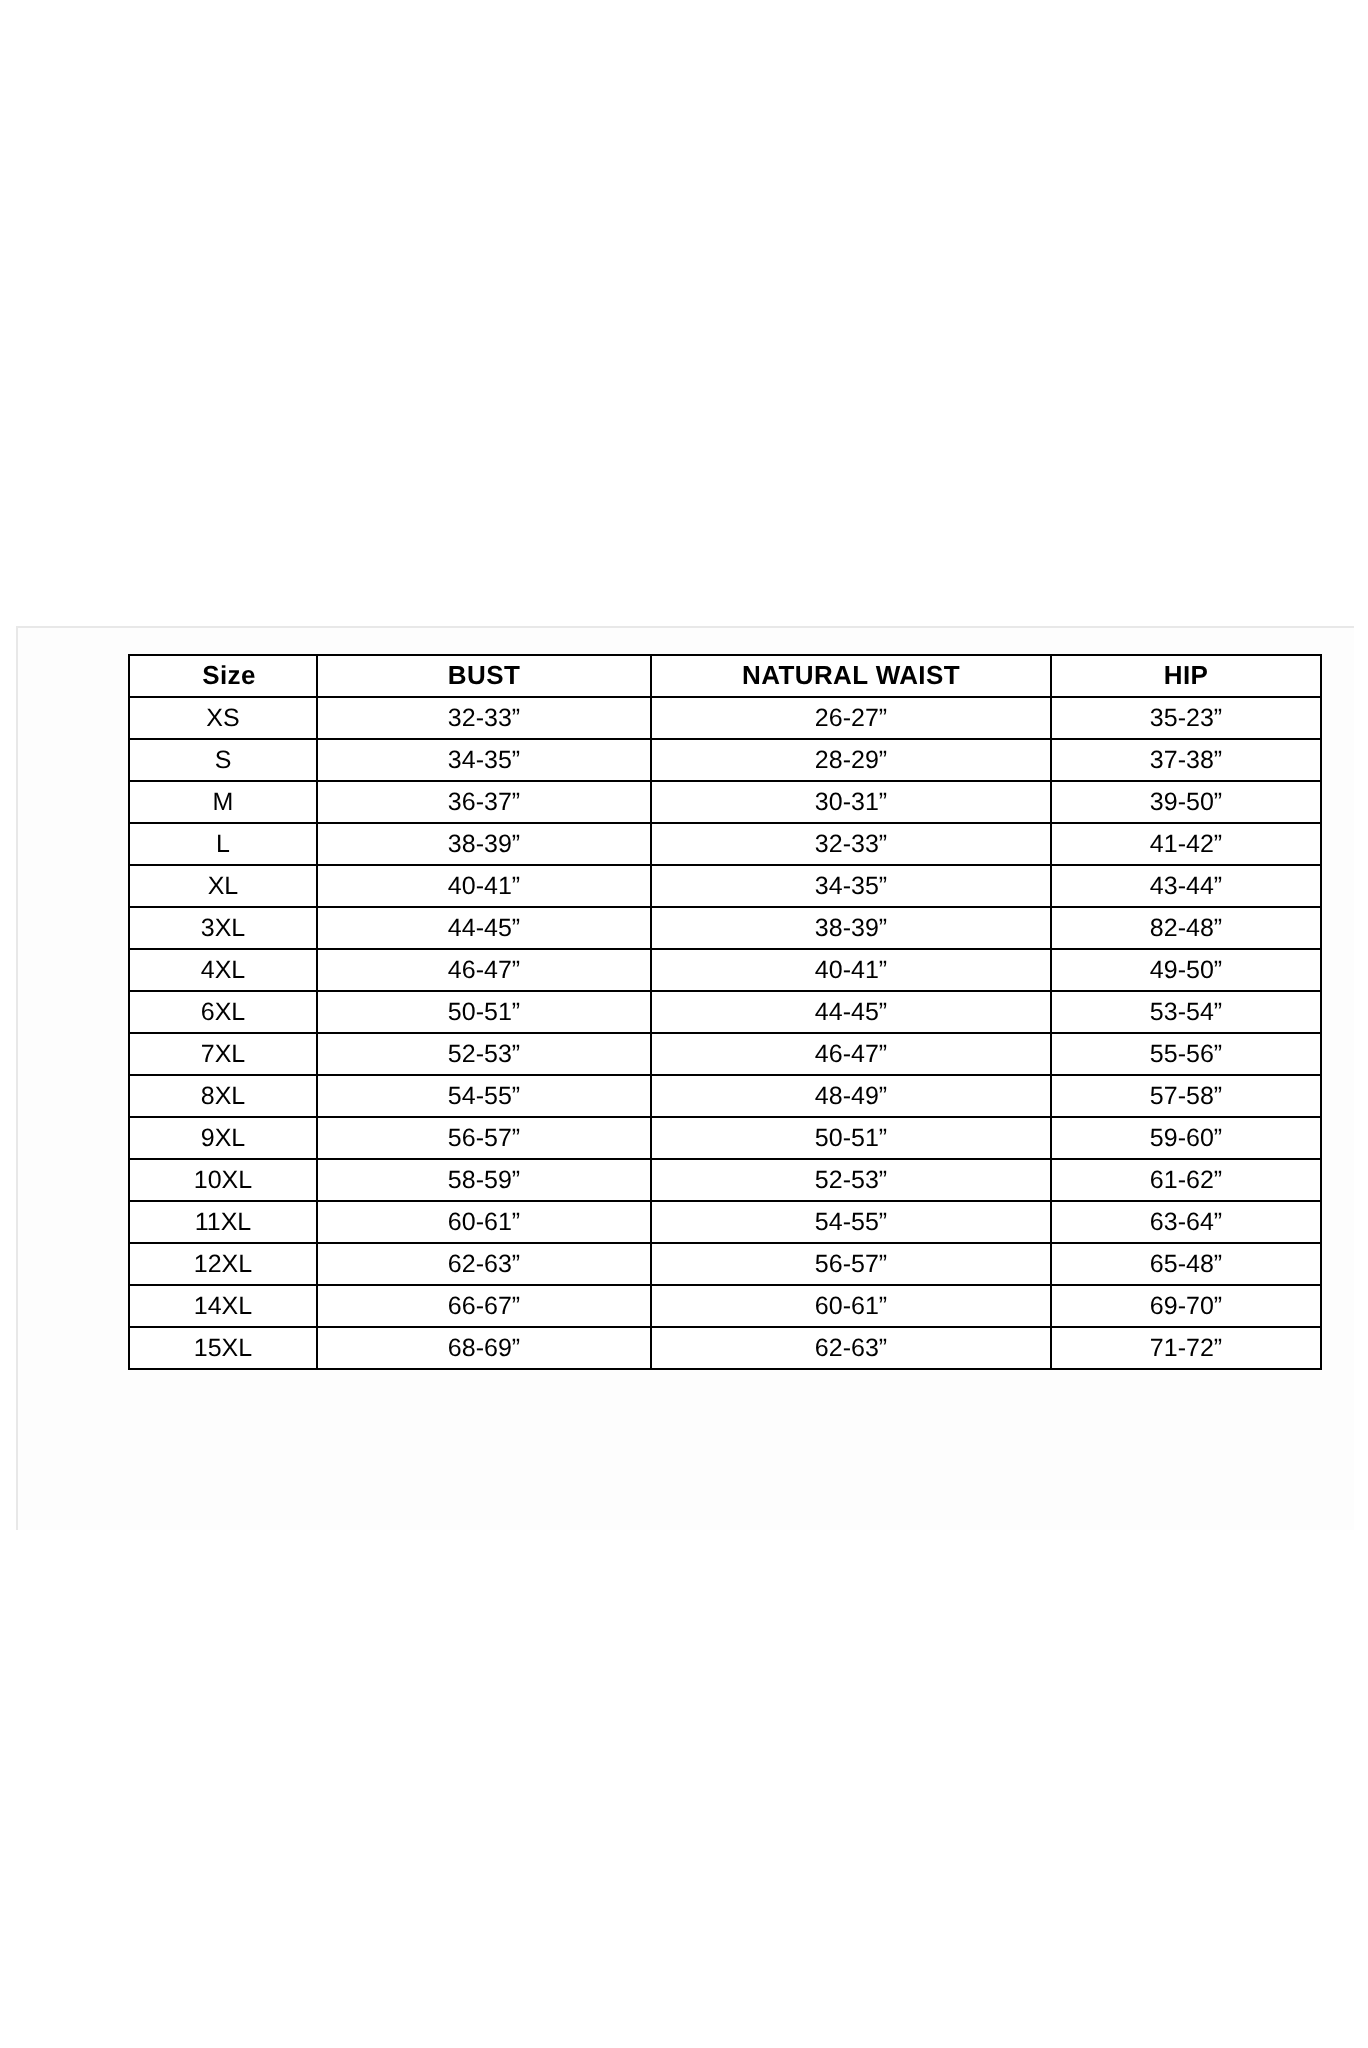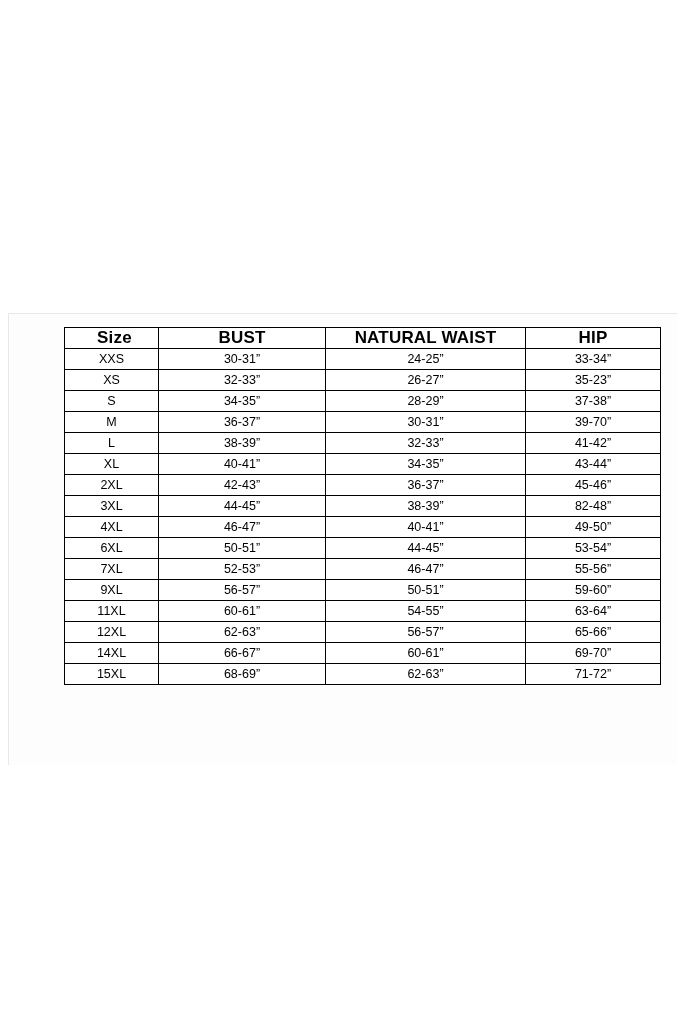--- a/index.html
+++ b/index.html
@@ -58,21 +58,21 @@
     text-align: center;
     font-size: 12.5px;
     padding: 0;
     font-weight: normal;
     color: #000;
     background: #ffffff;
   }
 
   table.size-chart thead th {
     font-weight: bold;
-    font-size: 17px;
+    font-size: 13px;
     letter-spacing: 0.2px;
   }
 
   
   table.size-chart thead th.col-size {
     font-weight: bold;
     text-align: center;
     padding-left: 6px;
   }
 
@@ -100,62 +100,50 @@
       <thead>
         <tr>
           <th class="col-size">Size</th>
           <th>BUST</th>
           <th>NATURAL WAIST</th>
           <th>HIP</th>
         </tr>
       </thead>
       <tbody>
         <tr>
-          <td class="size-cell">XXS</td>
-          <td>30-31”</td>
-          <td>24-25”</td>
-          <td>33-34”</td>
-        </tr>
-        <tr>
           <td class="size-cell">XS</td>
           <td>32-33”</td>
           <td>26-27”</td>
           <td>35-23”</td>
         </tr>
         <tr>
           <td class="size-cell">S</td>
           <td>34-35”</td>
           <td>28-29”</td>
           <td>37-38”</td>
         </tr>
         <tr>
           <td class="size-cell">M</td>
           <td>36-37”</td>
           <td>30-31”</td>
-          <td>39-70”</td>
+          <td>39-50”</td>
         </tr>
         <tr>
           <td class="size-cell">L</td>
           <td>38-39”</td>
           <td>32-33”</td>
           <td>41-42”</td>
         </tr>
         <tr>
           <td class="size-cell">XL</td>
           <td>40-41”</td>
           <td>34-35”</td>
           <td>43-44”</td>
         </tr>
         <tr>
-          <td class="size-cell">2XL</td>
-          <td>42-43”</td>
-          <td>36-37”</td>
-          <td>45-46”</td>
-        </tr>
-        <tr>
           <td class="size-cell">3XL</td>
           <td>44-45”</td>
           <td>38-39”</td>
           <td>82-48”</td>
         </tr>
         <tr>
           <td class="size-cell">4XL</td>
           <td>46-47”</td>
           <td>40-41”</td>
           <td>49-50”</td>
@@ -166,36 +154,48 @@
           <td>44-45”</td>
           <td>53-54”</td>
         </tr>
         <tr>
           <td class="size-cell">7XL</td>
           <td>52-53”</td>
           <td>46-47”</td>
           <td>55-56”</td>
         </tr>
         <tr>
+          <td class="size-cell">8XL</td>
+          <td>54-55”</td>
+          <td>48-49”</td>
+          <td>57-58”</td>
+        </tr>
+        <tr>
           <td class="size-cell">9XL</td>
           <td>56-57”</td>
           <td>50-51”</td>
           <td>59-60”</td>
         </tr>
         <tr>
+          <td class="size-cell">10XL</td>
+          <td>58-59”</td>
+          <td>52-53”</td>
+          <td>61-62”</td>
+        </tr>
+        <tr>
           <td class="size-cell">11XL</td>
           <td>60-61”</td>
           <td>54-55”</td>
           <td>63-64”</td>
         </tr>
         <tr>
           <td class="size-cell">12XL</td>
           <td>62-63”</td>
           <td>56-57”</td>
-          <td>65-66”</td>
+          <td>65-48”</td>
         </tr>
         <tr>
           <td class="size-cell">14XL</td>
           <td>66-67”</td>
           <td>60-61”</td>
           <td>69-70”</td>
         </tr>
         <tr>
           <td class="size-cell">15XL</td>
           <td>68-69”</td>

